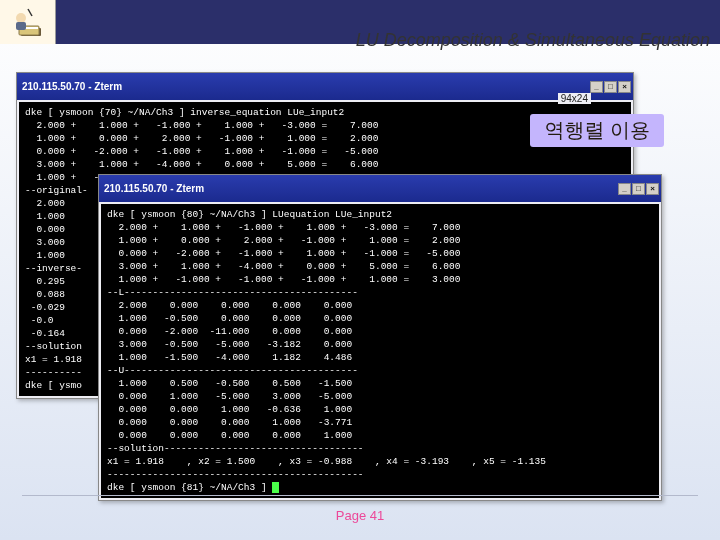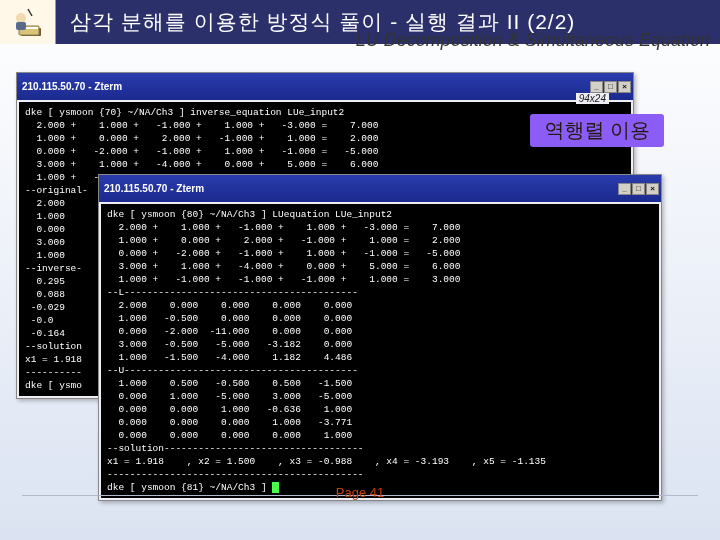--- a/index.html
+++ b/index.html
@@ -39,65 +39,63 @@
     padding: 0 2px;
   }
   .tw-title { color: #fff; font-size: 10px; margin-left: 3px; font-weight: bold; }
   .tw-buttons { display: flex; gap: 1px; }
   .tw-btn {
     width: 13px; height: 12px; background: #d4d0c8;
     border: 1px solid #888; font-size: 8px; line-height: 10px;
     text-align: center; color: #111; font-weight: bold;
   }
   .tw-dim {
-    position: absolute; right: 24px; top: 20px;
+    position: absolute; right: 42px; top: 20px;
     font-size: 10px; color: #222; background: #eeeef4;
     padding: 0 3px;
-    font-style: italic;
   }
   .terminal-body {
     background: #000; margin: 2px; padding: 4px 6px;
     font-family: "Courier New", monospace; font-size: 9.5px;
     color: #fff; line-height: 13px; white-space: pre;
   }
   .term1 { left: 16px; top: 72px; width: 618px; }
   .term2 { left: 98px; top: 174px; width: 564px; }
   .annotation {
     position: absolute; right: 56px; top: 114px;
     color: #221b0f; font-size: 20px; font-weight: 400;
-    background: #8b5cf6; padding: 3px 14px; border-radius: 3px;
+    background: #c4b5fd; padding: 3px 14px; border-radius: 3px;
   }
   .cursor {
     display: inline-block; width: 7px; height: 11px;
     background: #4aff4a; vertical-align: middle;
   }
   .footer-line {
     position: absolute; left: 22px; right: 22px; bottom: 44px;
     height: 1px; background: #b3b9cc;
   }
   .footer-text {
-    position: absolute; bottom: 40px; width: 100%;
-    text-align: center; font-size: 13px; color: #c2410c;
+    position: absolute; bottom: 17px; width: 100%;
+    text-align: center; font-size: 13px; color: #ec4899;
   }
 </style>
 </head>
 <body>
 
 <div class="title-bar">
   <div class="title-icon">
     <svg width="36" height="32" viewBox="0 0 36 32">
       <rect x="11" y="22" width="20" height="8" rx="1" fill="#6b5a3a"></rect>
       <rect x="9" y="20" width="20" height="9" rx="1" fill="#d9c57a" stroke="#8b7a4a"></rect>
       <rect x="10" y="21" width="18" height="2" fill="#fff"></rect>
       <circle cx="11" cy="12" r="5" fill="#f2d9b0"></circle>
       <rect x="6" y="16" width="10" height="8" rx="2" fill="#5a6a8a"></rect>
       <line x1="18" y1="3" x2="22" y2="10" stroke="#333" stroke-width="1.5"></line>
     </svg>
   </div>
-  <div class="title-text">삼각 분해를 이용한 방정식 풀이 - 실행 결과 II (2/2)</div>
 </div>
 <div class="subtitle">LU Decomposition &amp; Simultaneous Equation</div>
 
 <div class="terminal-window term1">
   <div class="tw-titlebar">
     <span class="tw-title">210.115.50.70 - Zterm</span>
     <div class="tw-buttons">
       <div class="tw-btn">_</div>
       <div class="tw-btn">□</div>
       <div class="tw-btn">×</div>

